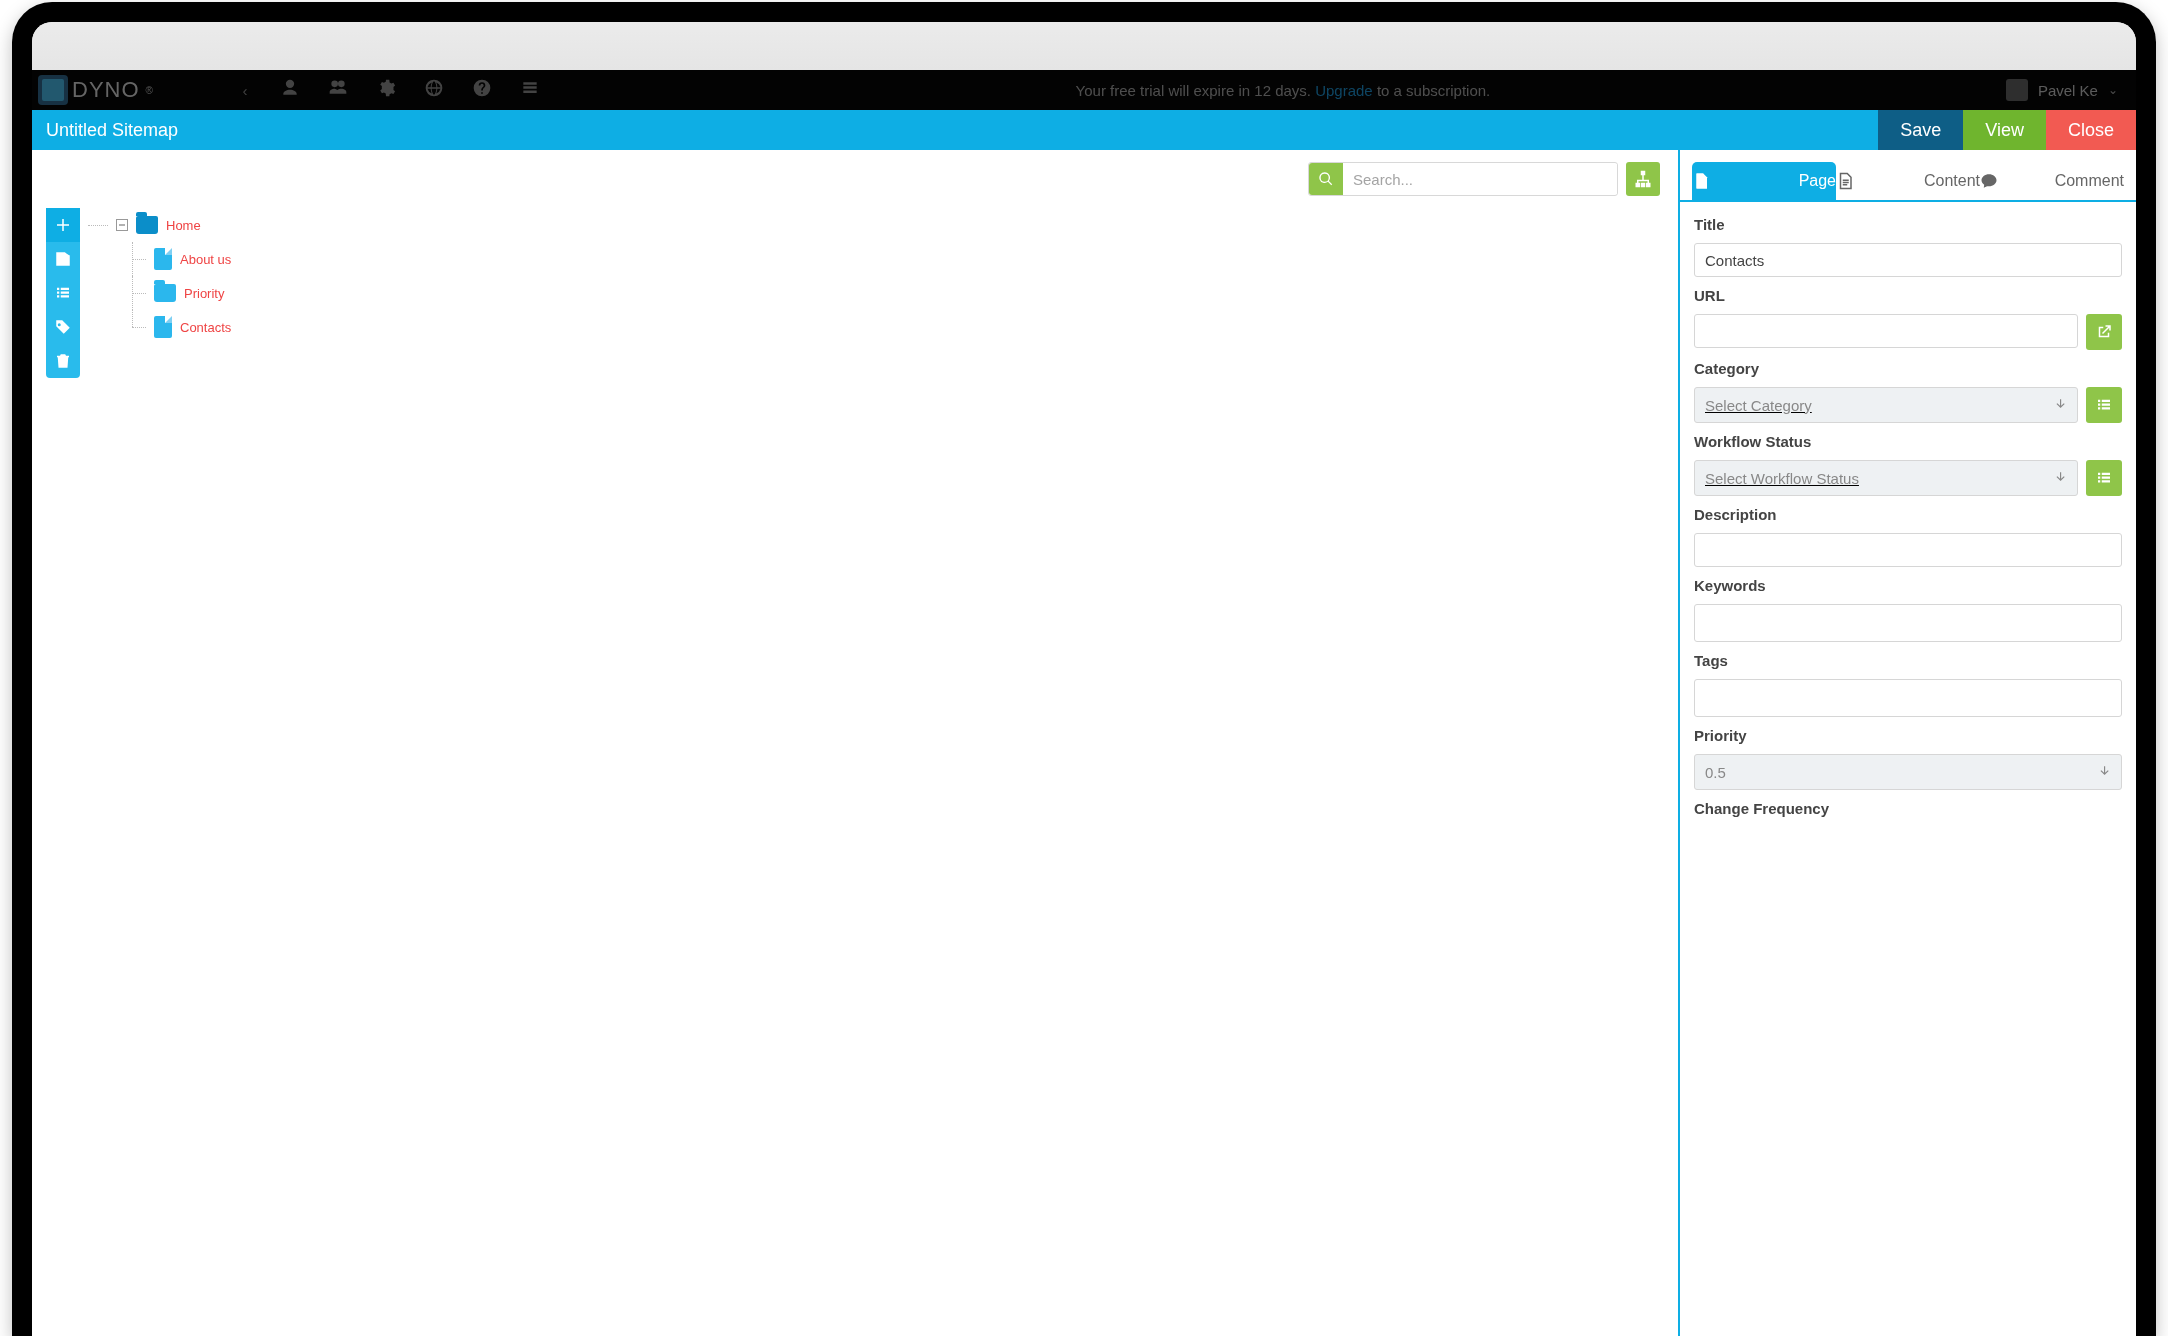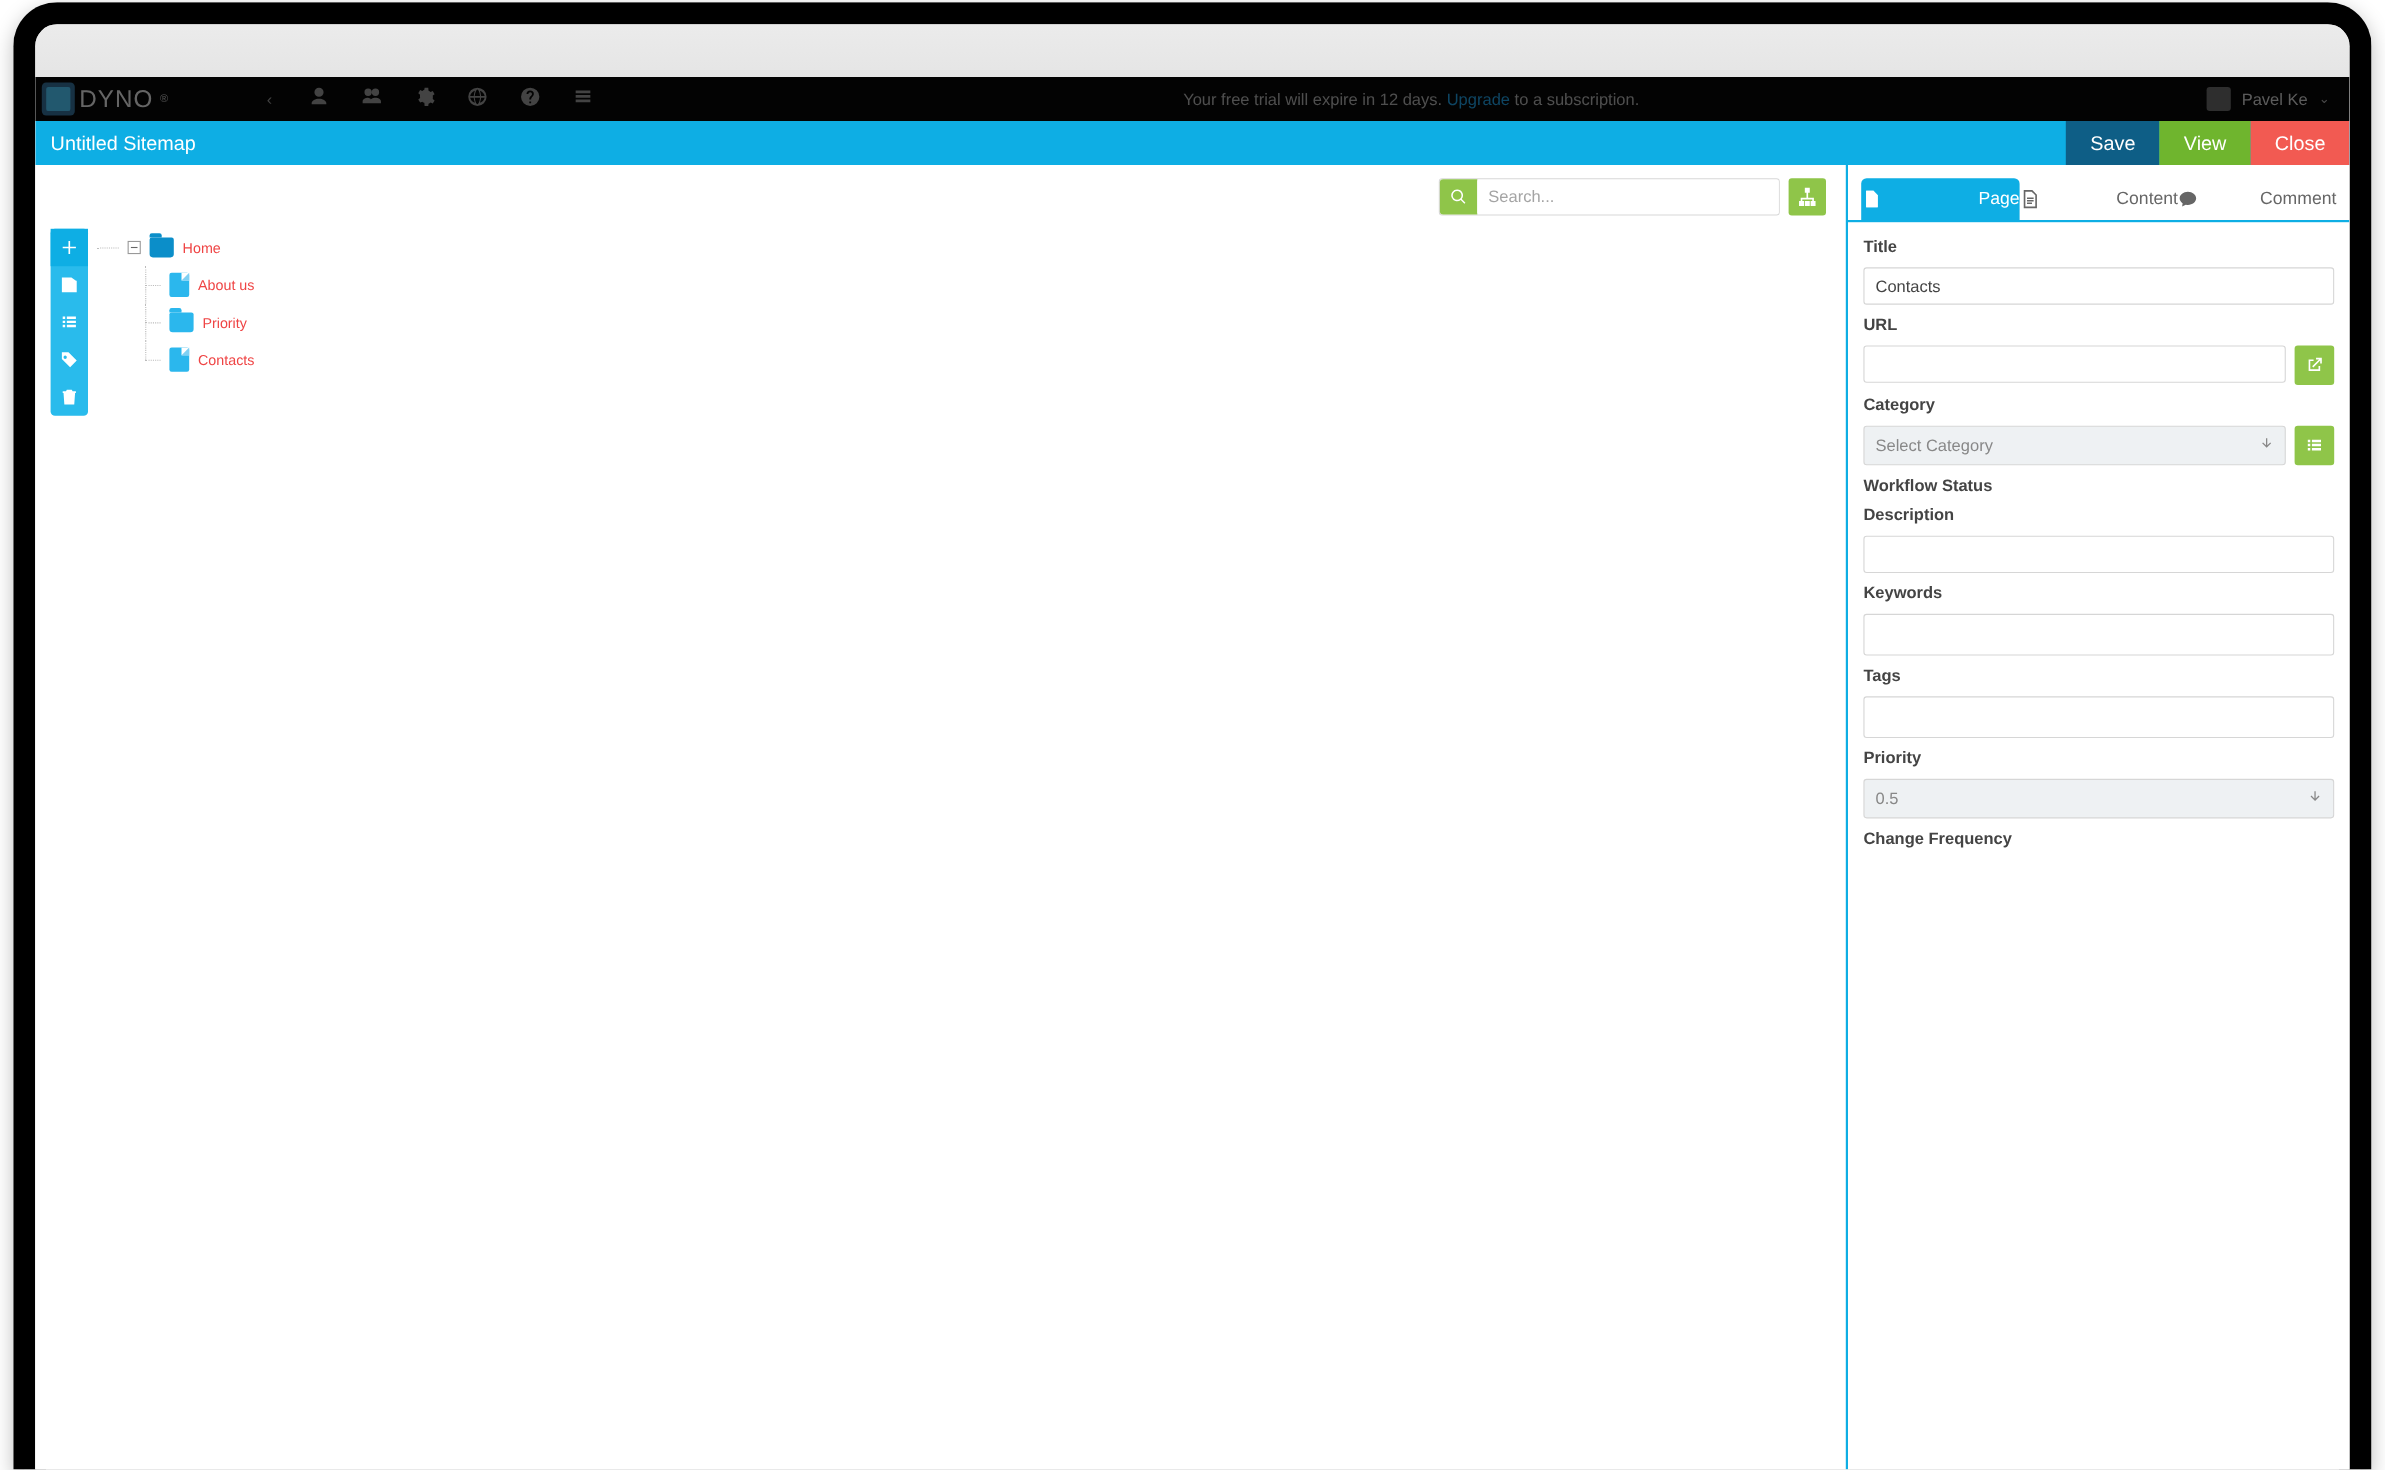--- a/index.html
+++ b/index.html
@@ -103,21 +103,21 @@
   
   .rtabs{display:flex;border-bottom:2px solid #0eaee4;padding:12px 12px 0 12px;gap:0;}
   .rtab{flex:1;height:38px;display:flex;align-items:center;justify-content:space-between;gap:10px;font-size:16px;color:#666;border-radius:5px 5px 0 0;cursor:pointer;}
   .rtab.active{background:#0eaee4;color:#fff;}
   .rtab svg{width:18px;height:18px;fill:currentColor;}
 
   .form{padding:14px 14px 30px 14px;display:flex;flex-direction:column;gap:10px;}
   .field-label{font-weight:700;color:#444;font-size:15px;}
   .text-input{height:34px;border:1px solid #d6d6d6;border-radius:3px;padding:0 10px;font-size:15px;color:#444;width:100%;}
   .text-tall{height:38px;}
-  .row{display:flex;gap:8px;}
+  .row{display:flex;gap:8px;text-decoration:underline;}
   .row .text-input, .row .select{flex:1;}
   .select{height:36px;border:1px solid #d6d6d6;border-radius:3px;background:#eef1f3;display:flex;align-items:center;padding:0 10px;position:relative;color:#888;font-size:15px;cursor:pointer;}
   .select .arrow{position:absolute;right:10px;color:#888;}
   .select .arrow svg{width:14px;height:14px;fill:#888;}
   .mini-btn{width:36px;height:36px;border-radius:3px;background:#8fc549;display:flex;align-items:center;justify-content:center;cursor:pointer;}
   .mini-btn svg{width:18px;height:18px;fill:#fff;}
   input::placeholder{color:#a4a4a4;}
 </style>
 </head>
 <body>
@@ -303,20 +303,33 @@
                   </svg></span>
             </div>
             <div class="mini-btn">
               <svg viewBox="0 0 24 24">
                   <path d="M4 5h3v3H4zm5 0h11v3H9zM4 10h3v3H4zm5 0h11v3H9zM4 15h3v3H4zm5 0h11v3H9z"></path>
                 </svg>
             </div>
           </div>
 
           <div class="field-label">Workflow Status</div>
+          <div class="row">
+            <div class="select">
+              <span>Select Workflow Status</span>
+              <span class="arrow"><svg viewBox="0 0 24 24">
+                    <path d="M12 4l-1.4 1.4L15.2 10H4v2h11.2l-4.6 4.6L12 18l7-7z" transform="rotate(90 12 12)"></path>
+                  </svg></span>
+            </div>
+            <div class="mini-btn">
+              <svg viewBox="0 0 24 24">
+                  <path d="M4 5h3v3H4zm5 0h11v3H9zM4 10h3v3H4zm5 0h11v3H9zM4 15h3v3H4zm5 0h11v3H9z"></path>
+                </svg>
+            </div>
+          </div>
 
           <div class="field-label">Description</div>
           <input class="text-input" value="" style="">
 
           <div class="field-label">Keywords</div>
           <input class="text-input text-tall" value="" style="">
 
           <div class="field-label">Tags</div>
           <input class="text-input text-tall" value="" style="">
 

